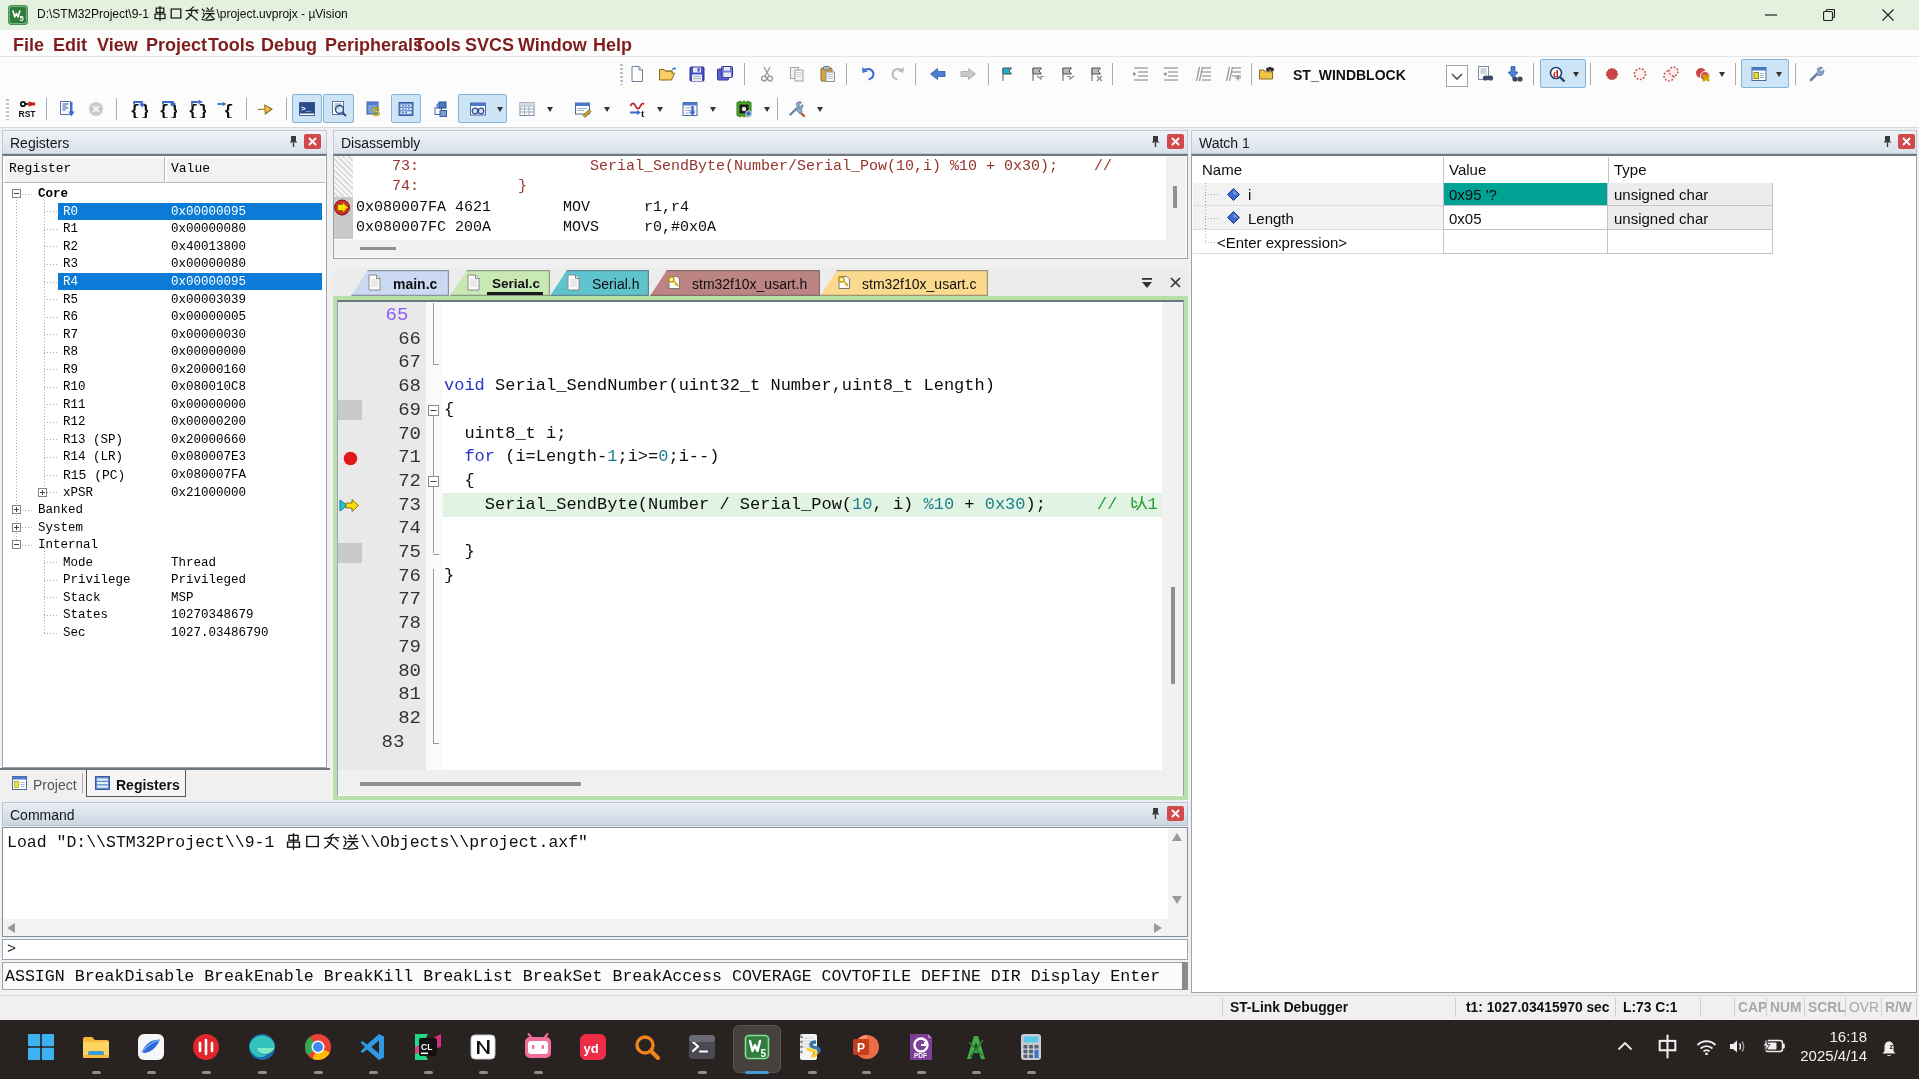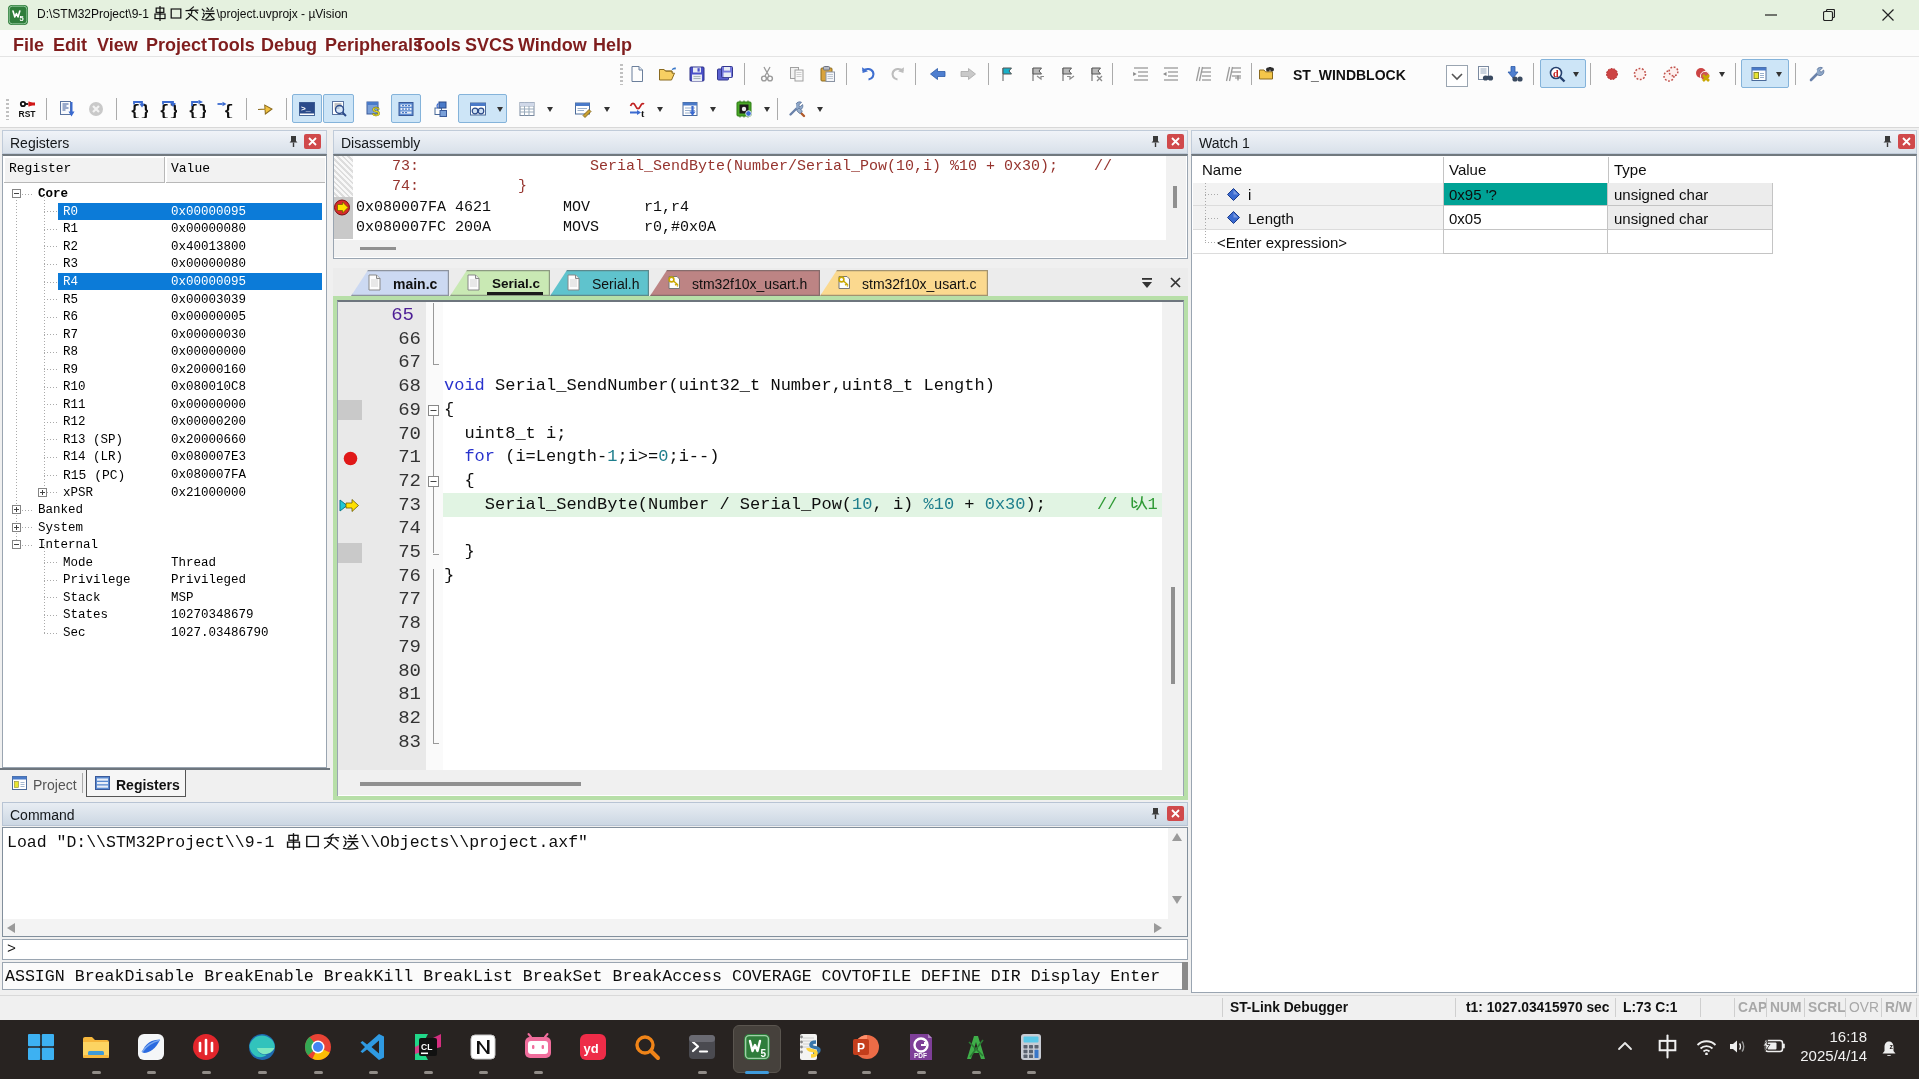--- a/index.html
+++ b/index.html
@@ -779,39 +779,39 @@
     <path d="M1,1 L10,10 M10,1 L1,10" stroke="#333" stroke-width="1.7"></path>
   </svg>
 <div class="abs" style="left:333px;top:296px;width:855px;height:4px;background:#b7dfa8"></div>
 <div class="abs" style="left:333px;top:296px;width:4px;height:504px;background:#b7dfa8"></div>
 <div class="abs" style="left:1184px;top:296px;width:4px;height:504px;background:#b7dfa8"></div>
 <div class="abs" style="left:333px;top:796px;width:855px;height:4px;background:#b7dfa8"></div>
 <div class="abs" style="left:337px;top:300px;width:847px;height:496px;background:#fff;border-top:2px solid #6e767e;border-left:1px solid #9aa5b1;border-right:1px solid #9aa5b1"></div>
 <div class="abs" style="left:338px;top:302px;width:88px;height:468px;background:#e9e9e9"></div>
 <div class="abs" style="left:426px;top:302px;width:17px;height:468px;background:#fafafa"></div>
 <div class="abs" style="left:443px;top:493.1px;width:719px;height:23.7px;background:#e1f4e3"></div>
-<div class="abs mono" style="left:358px;top:304px;width:56px;font-size:19px;color:#4c1d95;text-align:right">65</div>
+<div class="abs mono" style="left:369px;top:304px;width:56px;font-size:19px;color:#8b5cf6;text-align:center">65</div>
 <div class="abs mono" style="left:365px;top:327.7px;width:56px;font-size:19px;color:#333;text-align:right">66</div>
 <div class="abs mono" style="left:365px;top:351.4px;width:56px;font-size:19px;color:#333;text-align:right">67</div>
 <div class="abs mono" style="left:365px;top:375.1px;width:56px;font-size:19px;color:#333;text-align:right">68</div>
 <div class="abs mono" style="left:365px;top:398.8px;width:56px;font-size:19px;color:#333;text-align:right">69</div>
 <div class="abs mono" style="left:365px;top:422.5px;width:56px;font-size:19px;color:#333;text-align:right">70</div>
 <div class="abs mono" style="left:365px;top:446.2px;width:56px;font-size:19px;color:#333;text-align:right">71</div>
 <div class="abs mono" style="left:365px;top:469.9px;width:56px;font-size:19px;color:#333;text-align:right">72</div>
 <div class="abs mono" style="left:365px;top:493.6px;width:56px;font-size:19px;color:#333;text-align:right">73</div>
 <div class="abs mono" style="left:365px;top:517.3px;width:56px;font-size:19px;color:#333;text-align:right">74</div>
 <div class="abs mono" style="left:365px;top:541px;width:56px;font-size:19px;color:#333;text-align:right">75</div>
 <div class="abs mono" style="left:365px;top:564.7px;width:56px;font-size:19px;color:#333;text-align:right">76</div>
 <div class="abs mono" style="left:365px;top:588.4px;width:56px;font-size:19px;color:#333;text-align:right">77</div>
 <div class="abs mono" style="left:365px;top:612.1px;width:56px;font-size:19px;color:#333;text-align:right">78</div>
 <div class="abs mono" style="left:365px;top:635.8px;width:56px;font-size:19px;color:#333;text-align:right">79</div>
 <div class="abs mono" style="left:365px;top:659.5px;width:56px;font-size:19px;color:#333;text-align:right">80</div>
 <div class="abs mono" style="left:365px;top:683.2px;width:56px;font-size:19px;color:#333;text-align:right">81</div>
 <div class="abs mono" style="left:365px;top:706.9px;width:56px;font-size:19px;color:#333;text-align:right">82</div>
-<div class="abs mono" style="left:365px;top:730.6px;width:56px;font-size:19px;color:#333;text-align:right">83</div>
+<div class="abs mono" style="left:365px;top:730.6px;width:56px;font-size:19px;color:#333;text-align:center">83</div>
 <div class="abs" style="left:433px;top:303px;width:1px;height:60.9px;background:#999"></div>
 <div class="abs" style="left:433px;top:363.9px;width:6px;height:1px;background:#999"></div>
 <div class="abs" style="left:433px;top:416.3px;width:1px;height:137.2px;background:#999"></div>
 <div class="abs" style="left:433px;top:553.5px;width:6px;height:1px;background:#999"></div>
 <div class="abs" style="left:433px;top:569.2px;width:1px;height:173.9px;background:#999"></div>
 <div class="abs" style="left:433px;top:743.1px;width:6px;height:1px;background:#999"></div>
 <svg class="abs" style="left:428px;top:405.3px" width="11" height="11" viewBox="0 0 11 11">
     <rect x="0.5" y="0.5" width="10" height="10" fill="#fff" stroke="#888"></rect>
     <line x1="2.5" y1="5.5" x2="8.5" y2="5.5" stroke="#444"></line>
   </svg>

